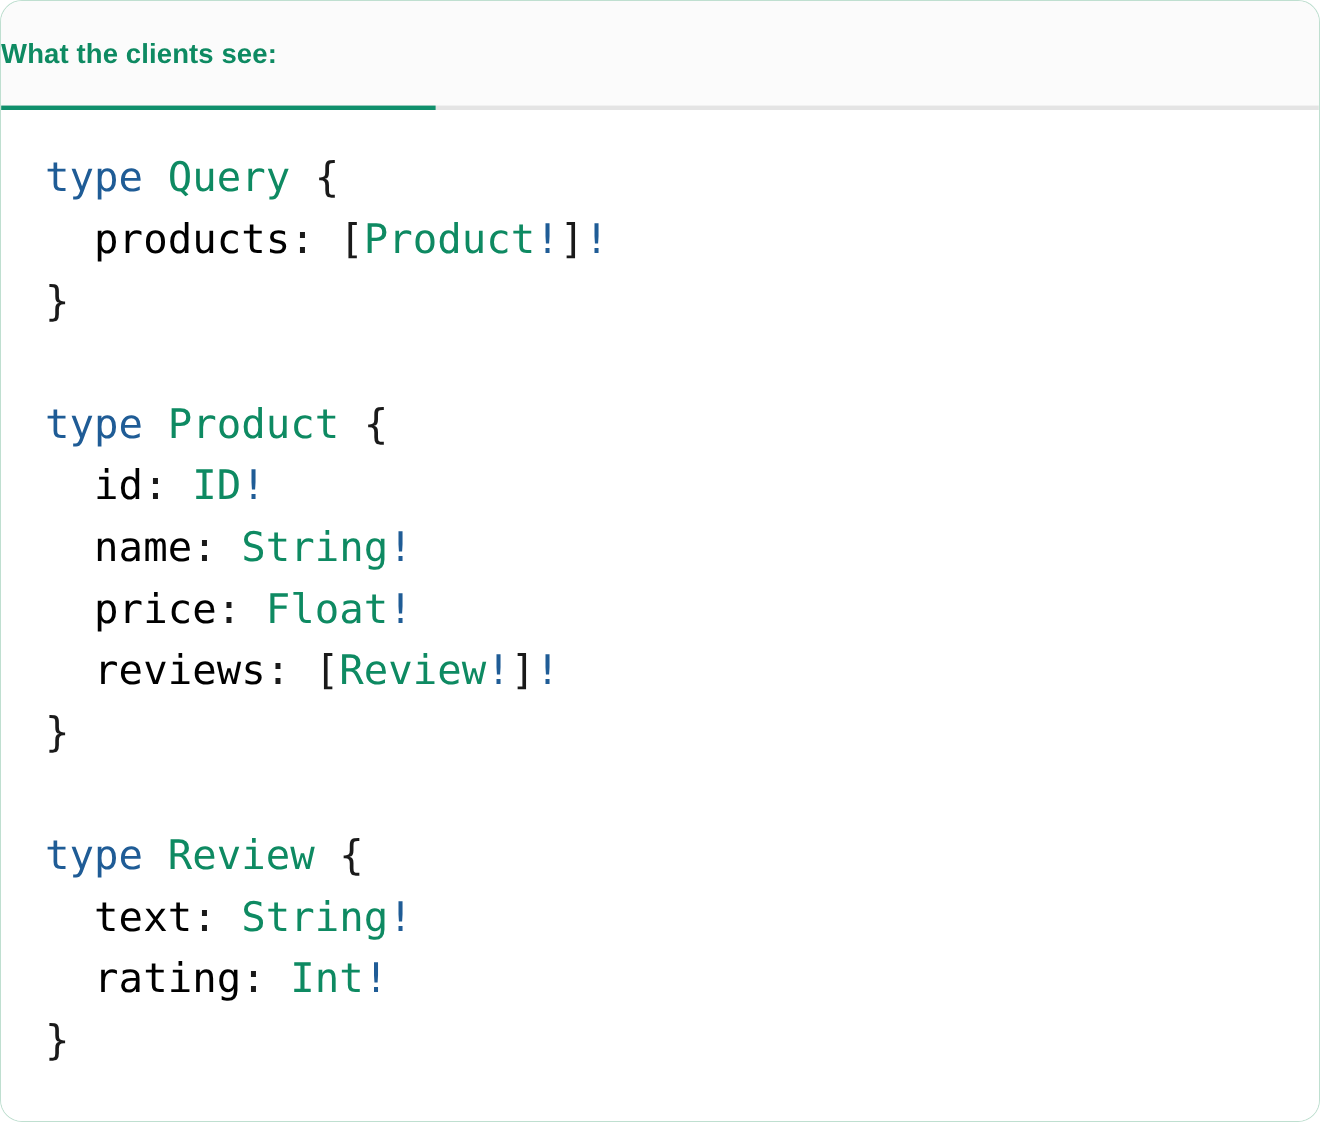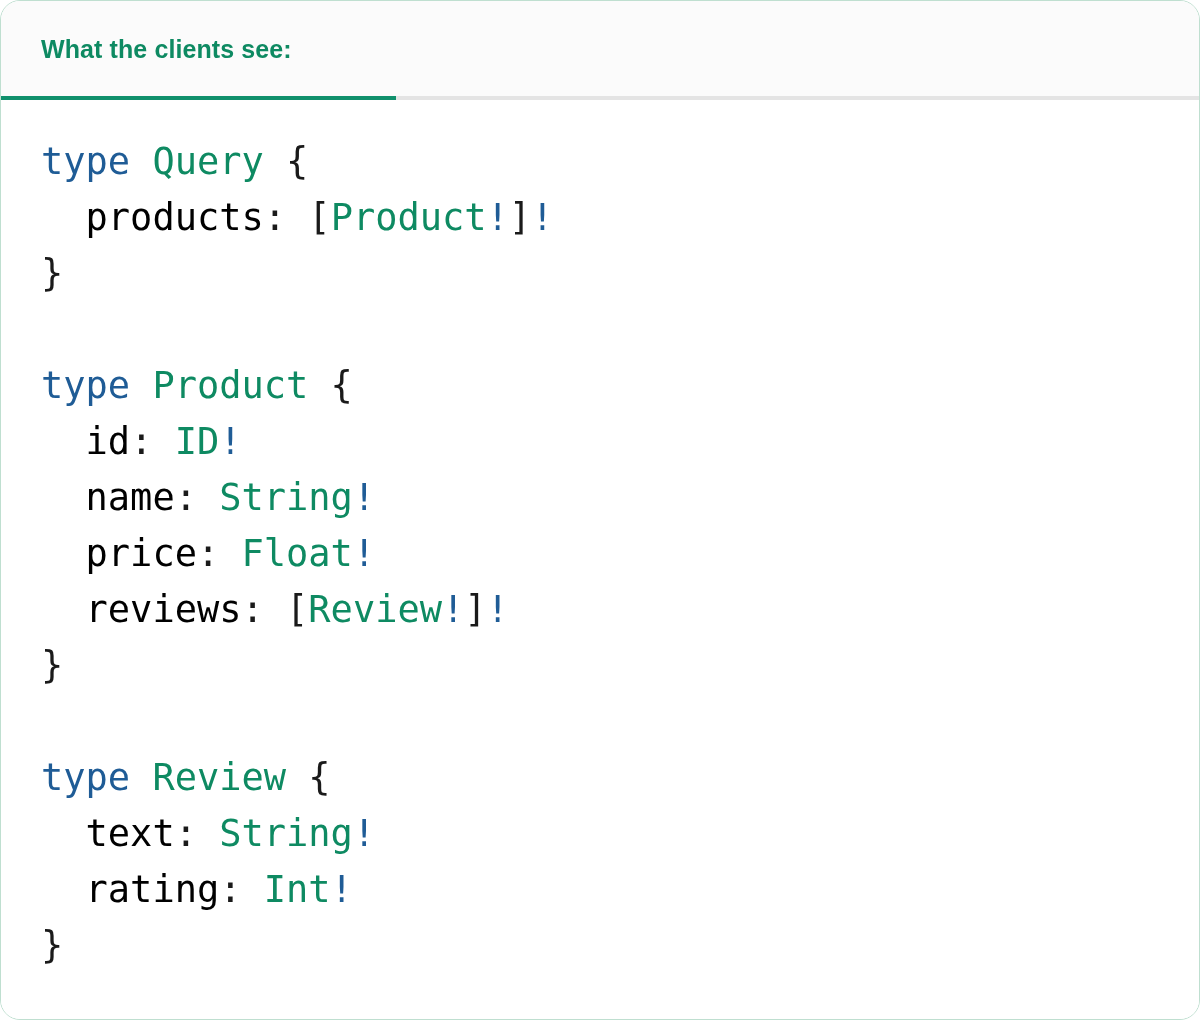--- a/index.html
+++ b/index.html
@@ -33,21 +33,20 @@
     box-sizing: border-box;
   }
   .tab {
     position: absolute;
     left: 0;
     top: 0;
     height: 96px;
     width: 395px;
     display: flex;
     align-items: center;
-    padding-left: 40px;
     box-sizing: border-box;
   }
   .tab-label {
     color: #0e8a62;
     font-family: "Liberation Sans", sans-serif;
     font-size: 25px;
     font-weight: 700;
     letter-spacing: 0.1px;
     white-space: nowrap;
   }

